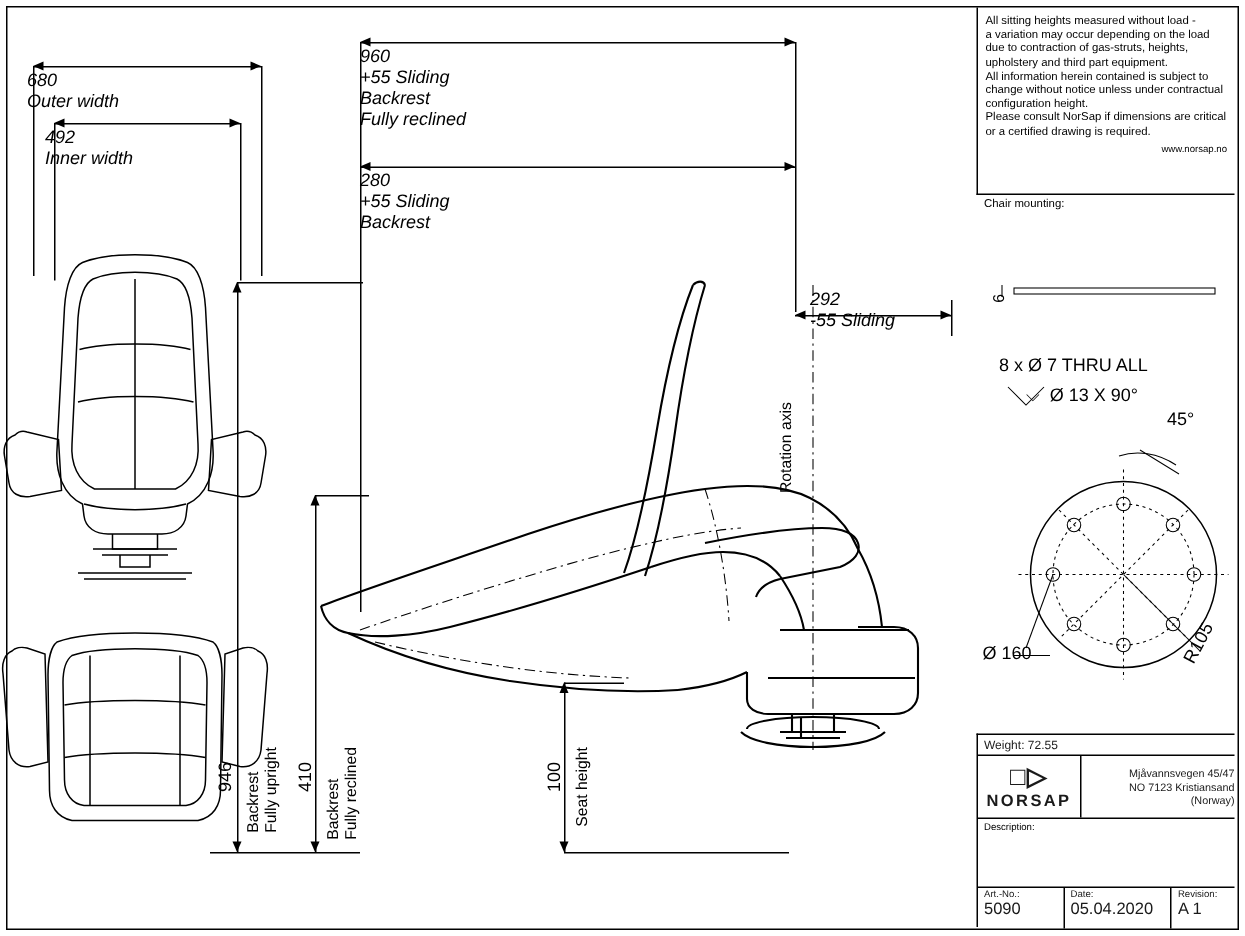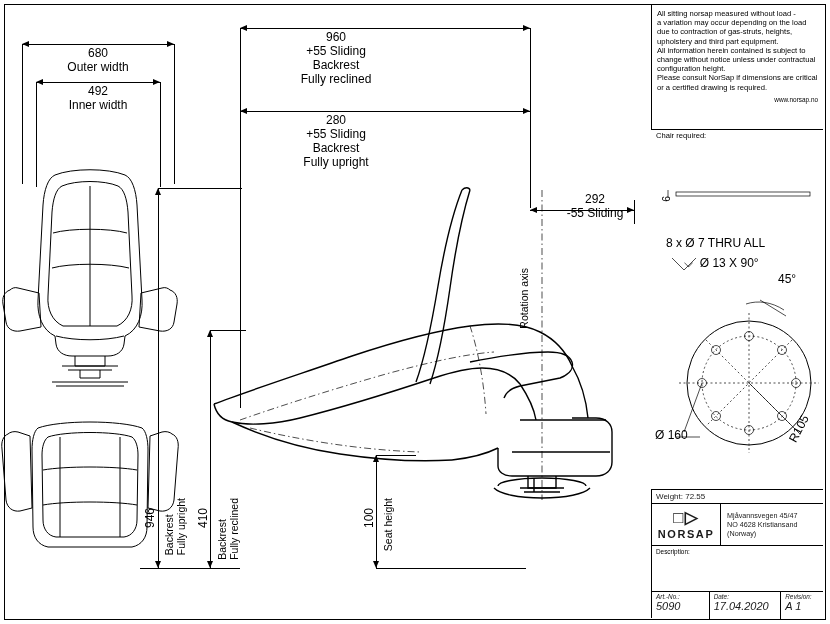--- a/index.html
+++ b/index.html
@@ -8,21 +8,21 @@
     background:#ffffff;
     font-family:"Liberation Sans", sans-serif;
     color:#1a1a1a;
     overflow:hidden;
   }
   #sheet{position:relative;width:830px;height:624px;}
   .frame{position:absolute;left:4px;top:4px;width:820px;height:614px;border:1px solid #000;}
   .abs{position:absolute;}
   .txt{font-size:12px;line-height:14px;color:#000;white-space:pre;}
   .txt.sm{font-size:10.5px;line-height:12px;}
-  .txt.c{text-align:center;}
+  .txt.c{text-align:left;font-style:italic;}
   .vert{writing-mode:vertical-rl;transform:rotate(180deg);white-space:pre;}
   .dim-line{position:absolute;background:#000;}
   .h-line{height:1px;}
   .v-line{width:1px;}
   .arrow{position:absolute;width:0;height:0;}
   .arrow.l{border-top:3px solid transparent;border-bottom:3px solid transparent;border-right:7px solid #000;}
   .arrow.r{border-top:3px solid transparent;border-bottom:3px solid transparent;border-left:7px solid #000;}
   .arrow.u{border-left:3px solid transparent;border-right:3px solid transparent;border-bottom:7px solid #000;}
   .arrow.d{border-left:3px solid transparent;border-right:3px solid transparent;border-top:7px solid #000;}
   .ext{position:absolute;width:1px;background:#000;}
@@ -35,26 +35,26 @@
   .chair-if{position:absolute;left:651px;top:131px;width:172px;font-size:7.6px;color:#000;padding-left:5px;box-sizing:border-box;}
 
   
   .tb{position:absolute;left:651px;top:489px;width:172px;height:129px;border-left:1px solid #000;border-top:1px solid #000;box-sizing:border-box;}
   .tb .row{border-bottom:1px solid #000;box-sizing:border-box;}
   .tb .weight{height:14px;font-size:8px;padding:2px 0 0 4px;}
   .tb .logo-row{height:42px;display:flex;align-items:center;}
   .tb .logo{width:72px;display:flex;flex-direction:column;align-items:center;justify-content:center;}
   .tb .logo .mark{font-size:17px;letter-spacing:1px;line-height:18px;font-weight:bold;}
   .tb .logo .name{font-size:11px;letter-spacing:1.6px;font-weight:bold;margin-top:1px;}
-  .tb .addr{border-left:1px solid #000;padding-left:6px;font-size:7.2px;line-height:9px;height:100%;display:flex;flex-direction:column;justify-content:center;}
+  .tb .addr{border-left:1px solid #000;padding-left:6px;font-size:7.2px;line-height:9px;height:100%;display:flex;flex-direction:column;justify-content:center;text-align:right;}
   .tb .desc{height:46px;padding:2px 4px 0 4px;}
   .tb .desc .lbl{font-size:6.4px;color:#000;}
   .tb .desc .val{font-size:11.5px;line-height:13.5px;}
   .tb .bottom{display:flex;height:27px;}
-  .tb .cell{border-right:1px solid #000;box-sizing:border-box;padding:1px 3px 0 4px;font-style:italic;}
+  .tb .cell{border-right:1px solid #000;box-sizing:border-box;padding:1px 3px 0 4px;}
   .tb .cell:last-child{border-right:none;}
   .tb .cell .lbl{font-size:6.4px;}
   .tb .cell .val{font-size:11px;line-height:13px;}
   .c1{width:58px;}
   .c2{width:72px;}
   .c3{width:42px;}
 
   
   svg{display:block;}
   .ln{stroke:#000;fill:none;}
@@ -233,21 +233,20 @@
   <div class="dim-line h-line abs" style="left:240px;top:28px;width:290px;"></div>
   <div class="arrow l abs" style="left:240px;top:25px;"></div>
   <div class="arrow r abs" style="left:523px;top:25px;"></div>
   <div class="ext" style="left:240px;top:28px;height:380px;"></div>
   <div class="ext" style="left:530px;top:28px;height:180px;"></div>
 
   <div class="abs" style="left:240px;top:113px;width:192px;">
     <div class="txt c">280</div>
     <div class="txt c">+55 Sliding</div>
     <div class="txt c">Backrest</div>
-    <div class="txt c">Fully upright</div>
   </div>
   <div class="dim-line h-line abs" style="left:240px;top:111px;width:290px;"></div>
   <div class="arrow l abs" style="left:240px;top:108px;"></div>
   <div class="arrow r abs" style="left:523px;top:108px;"></div>
 
   <div class="abs" style="left:540px;top:192px;width:110px;">
     <div class="txt c">292</div>
     <div class="txt c">-55 Sliding</div>
   </div>
   <div class="dim-line h-line abs" style="left:530px;top:210px;width:104px;"></div>
@@ -285,59 +284,59 @@
   <div class="abs vert txt" style="left:143px;top:508px;">946</div>
   <div class="abs vert txt sm" style="left:163px;top:498px;">Backrest
 Fully upright</div>
   <div class="abs vert txt" style="left:196px;top:508px;">410</div>
   <div class="abs vert txt sm" style="left:216px;top:498px;">Backrest
 Fully reclined</div>
   <div class="abs vert txt" style="left:362px;top:508px;">100</div>
   <div class="abs vert txt sm" style="left:382px;top:498px;">Seat height</div>
 
   <div class="notes">
-    <p>All sitting norsap measured without load -</p>
+    <p>All sitting heights measured without load -</p>
     <p>a variation may occur depending on the load</p>
     <p>due to contraction of gas-struts, heights,</p>
     <p>upholstery and third part equipment.</p>
     <p>All information herein contained is subject to</p>
     <p>change without notice unless under contractual</p>
     <p>configuration height.</p>
     <p>Please consult NorSap if dimensions are critical</p>
     <p>or a certified drawing is required.</p>
     <p class="url">www.norsap.no</p>
   </div>
-  <div class="chair-if">Chair required:</div>
+  <div class="chair-if">Chair mounting:</div>
 
   <div class="tb">
     <div class="row weight">
       <span>Weight:</span>
       <span>72.55</span>
     </div>
     <div class="row logo-row">
       <div class="logo">
         <div class="mark">□▷</div>
         <div class="name">NORSAP</div>
       </div>
       <div class="addr">
         <div>Mjåvannsvegen 45/47</div>
-        <div>NO 4628  Kristiansand (Norway)</div>
+        <div>NO 7123  Kristiansand (Norway)</div>
       </div>
     </div>
     <div class="row desc">
       <div class="lbl">Description:</div>
     </div>
     <div class="bottom">
       <div class="cell c1">
         <div class="lbl">Art.-No.:</div>
         <div class="val">5090</div>
       </div>
       <div class="cell c2">
         <div class="lbl">Date:</div>
-        <div class="val">17.04.2020</div>
+        <div class="val">05.04.2020</div>
       </div>
       <div class="cell c3">
         <div class="lbl">Revision:</div>
         <div class="val">A 1</div>
       </div>
     </div>
   </div>
 </div>
 
 </body></html>

